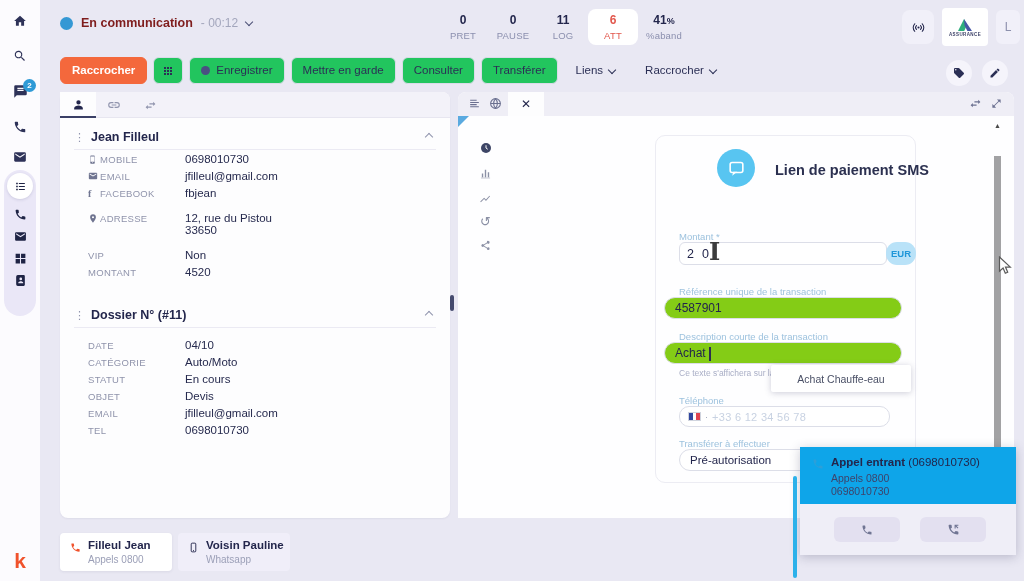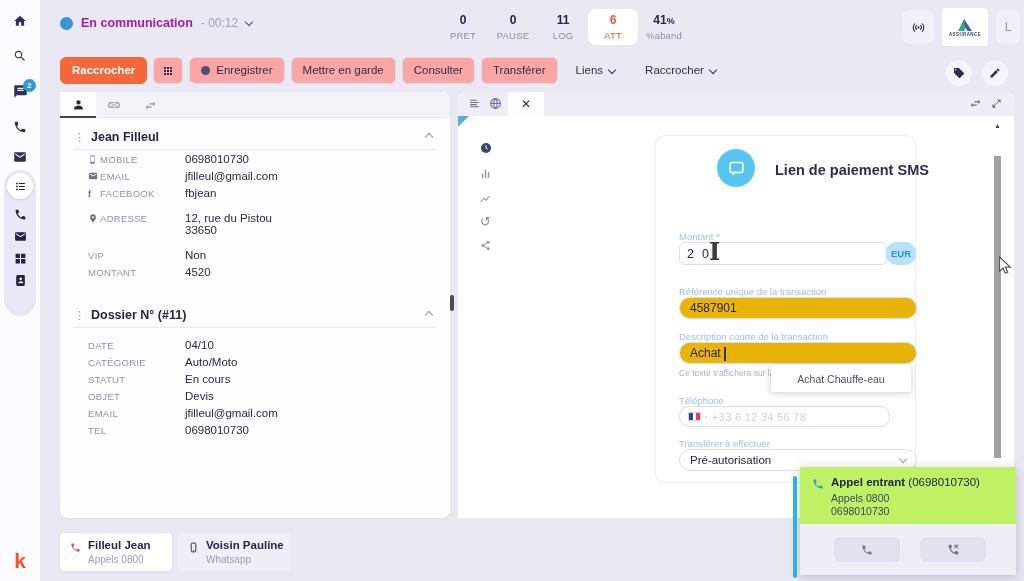--- a/index.html
+++ b/index.html
@@ -14,38 +14,38 @@
 .sidebar{position:absolute;left:0;top:0;width:40px;height:581px;background:#fcfbfe;z-index:5}
 .snav{position:absolute;left:0;width:40px;display:flex;justify-content:center;color:#2e3258;cursor:pointer}
 .badge{position:absolute;top:-5px;right:4px;width:13px;height:13px;border-radius:50%;background:#2f9ad6;color:#fff;font-size:8px;font-weight:bold;display:flex;align-items:center;justify-content:center}
 .spill{position:absolute;left:4px;top:170px;width:32px;height:146px;background:#eae7f7;border-radius:16px;display:flex;flex-direction:column;align-items:center;padding-top:3px;gap:9px}
 .spill .wcirc{width:26px;height:26px;background:#fff;border-radius:50%;display:flex;align-items:center;justify-content:center;box-shadow:0 1px 3px rgba(50,50,100,.15)}
 .spill .sic{color:#1f2445;cursor:pointer}
 .klogo{position:absolute;left:0;bottom:8px;width:40px;text-align:center;color:#f0522c;font-weight:bold;font-size:21px}
 
 .status{position:absolute;left:60px;top:16px;display:flex;align-items:center;gap:8px;cursor:pointer}
 .sdot{width:13px;height:13px;border-radius:50%;background:#3598d4}
-.slabel{font-weight:bold;font-size:12.5px;color:#a21caf}
+.slabel{font-weight:bold;font-size:12.5px;color:#7f1d1d}
 .stime{font-size:12px;color:#a3a6bc}
 .status .chv{color:#4a4e74;margin-top:-2px}
 .stats{position:absolute;left:438px;top:9px;display:flex;align-items:center}
 .stat{min-width:50px;text-align:center;padding:4px 8px}
 .stat .v{font-size:12px;font-weight:bold;color:#23264c}
 .stat .v .unit{font-size:9px}
 .stat .l{font-size:9.5px;color:#8b8fae;margin-top:3px;letter-spacing:.2px}
 .stat.hl{background:#fff;border-radius:8px}
 .stat.hl .v,.stat.hl .l{color:#e2574c}
 .topright{position:absolute;right:4px;top:8px;display:flex;align-items:center;gap:8px}
 .bcast{width:32px;height:34px;background:#f1f0f9;border-radius:8px;display:flex;align-items:center;justify-content:center;color:#23264c;cursor:pointer}
 .brand{width:46px;height:38px;background:#fff;border-radius:4px;display:flex;flex-direction:column;align-items:center;justify-content:center;gap:1px}
 .brand .btxt{font-size:4.5px;letter-spacing:.4px;color:#3a3f66;font-weight:bold}
 .lcard{width:24px;height:34px;background:#f1f0f9;border-radius:6px;display:flex;align-items:center;justify-content:center;font-size:12px;color:#8d91ad;cursor:pointer}
 
 .toolbar{position:absolute;left:60px;top:57px;display:flex;align-items:flex-start;gap:6px}
-.tbtn{height:27px;line-height:25px;background:#fca5a5;border:1px solid #dadbe9;border-radius:6px;font-size:11.5px;color:#2b2f55;padding:0 11px;cursor:pointer;display:flex;align-items:center;gap:6px}
+.tbtn{height:27px;line-height:25px;background:#22c55e;border:1px solid #dadbe9;border-radius:6px;font-size:11.5px;color:#2b2f55;padding:0 11px;cursor:pointer;display:flex;align-items:center;gap:6px}
 .tbtn.orange{background:#f4683c;border-color:#f4683c;color:#fff;font-weight:600}
 .tbtn.iconbtn{width:30px;padding:0;justify-content:center}
 .recdot{width:9px;height:9px;border-radius:50%;background:#4a4f82}
 .tbtn.ghost{background:transparent;border-color:transparent}
 .tbtn .chv{color:#2b2f55;margin-top:-2px}
 .toolright{position:absolute;right:16px;top:60px;display:flex;gap:10px}
 .tric{width:26px;height:26px;border-radius:50%;background:#f5f4fb;display:flex;align-items:center;justify-content:center;color:#2b2f55;cursor:pointer}
 
 .panelL{position:absolute;left:60px;top:92px;width:390px;height:426px;background:#fdfdfe;border-radius:8px;box-shadow:0 1px 2px rgba(40,40,80,.06)}
 .ptabs{height:26px;background:#f3f2f9;border-radius:8px 8px 0 0;display:flex;border-bottom:1px solid #e7e6f0}
@@ -81,36 +81,36 @@
 .scrollthumb{position:absolute;right:13px;top:40px;width:7px;height:302px;background:#a2a2a4;cursor:grab}
 .scrollarrow{position:absolute;right:13px;top:6px;font-size:7px;color:#4a4a4a;line-height:8px}
 
 .card{position:absolute;left:197px;top:19px;width:261px;height:348px;border:1px solid #ececf3;border-radius:10px;background:#fefeff}
 .cicon{position:absolute;left:61px;top:13px;width:38px;height:38px;border-radius:50%;background:#58c5f1;display:flex;align-items:center;justify-content:center}
 .ctitle{position:absolute;left:119px;top:26px;font-size:14.5px;font-weight:600;color:#2b3050;white-space:nowrap}
 .flabel{position:absolute;left:23px;font-size:9.5px;color:#9dc2de;white-space:nowrap}
 .amtwrap{position:absolute;left:23px;top:106px;display:flex;width:238px}
 .amtinput{width:208px;height:23px;border:1px solid #dcdee8;border-radius:6px;padding-left:7px;font-size:12.5px;letter-spacing:8px;color:#23264c;background:#fff;outline:none;font-family:inherit}
 .eur{width:30px;height:23px;margin-left:-1px;background:#b9e2f8;border-radius:11px;font-size:9.5px;font-weight:bold;color:#1f96d8;display:flex;align-items:center;justify-content:center}
-.pillinput{position:absolute;left:23px;width:238px;height:22px;border:1px solid #dcdee8;border-radius:11px;background:#eab308}
+.pillinput{position:absolute;left:8px;width:238px;height:22px;border:1px solid #dcdee8;border-radius:11px;background:#84cc16}
 .pillinput input{width:100%;height:100%;border:none;outline:none;background:transparent;padding-left:10px;font-size:12px;color:#23264c;font-family:inherit;border-radius:11px}
 .caret{position:absolute;left:44px;top:4px;width:1.5px;height:14px;background:#2b3050}
 .helper{position:absolute;left:23px;top:232px;font-size:8.5px;color:#a9aec6;white-space:nowrap}
 .suggest{position:absolute;left:115px;top:229px;width:140px;height:27px;background:#fff;box-shadow:0 1px 6px rgba(60,60,100,.25);border-radius:2px;display:flex;align-items:center;justify-content:center;font-size:10.5px;color:#4a5066;z-index:6;cursor:pointer}
 .telwrap{position:absolute;left:23px;top:270px;width:211px;height:21px;border:1px solid #dcdee8;border-radius:10px;background:#fff;display:flex;align-items:center;gap:4px;padding-left:8px;cursor:text}
 .flag{display:flex;width:13px;height:9px;border:.5px solid #d0d4de}
 .flag i{flex:1}.flag .b{background:#31479f}.flag .w{background:#fff}.flag .r{background:#e04450}
 .flagdot{color:#9aa0b5;font-size:9px}
 .ph{font-size:11px;color:#c8d2e2;letter-spacing:.3px}
 .selwrap{position:absolute;left:23px;top:313px;width:238px;height:22px;border:1px solid #dcdee8;border-radius:11px;background:#fff;display:flex;align-items:center;cursor:pointer}
 .selwrap .sv{flex:1;padding-left:10px;font-size:11.5px;color:#23264c}
 .selwrap .chv{color:#9aa0b5;margin-right:10px;margin-top:-3px}
 
 .callbar{position:absolute;left:793px;top:476px;width:4px;height:102px;background:#2cb1ea;border-radius:2px;z-index:21}
-.popup{position:absolute;left:800px;top:467px;width:216px;height:108px;background:#bef264;box-shadow:0 2px 10px rgba(40,40,80,.25);z-index:20}
+.popup{position:absolute;left:800px;top:447px;width:216px;height:108px;background:#0ea5e9;box-shadow:0 2px 10px rgba(40,40,80,.25);z-index:20}
 .popup .picon{position:absolute;left:12px;top:11px;color:#2d9fd8}
 .ptitle{position:absolute;left:31px;top:9px;font-size:11.5px;color:#23264c;white-space:nowrap}
 .ptitle b{font-weight:bold}
 .pline1{position:absolute;left:31px;top:25px;font-size:10.5px;color:#3e436b}
 .pline2{position:absolute;left:31px;top:38px;font-size:10.5px;color:#3e436b}
 .pfoot{position:absolute;left:0;right:0;bottom:0;height:51px;background:#efeef7}
 .pbtn{position:absolute;top:13px;width:66px;height:25px;background:#e3e0f0;border-radius:6px;border:none;display:flex;align-items:center;justify-content:center;color:#707593;cursor:pointer}
 
 .btab{position:absolute;top:533px;width:112px;height:38px;border-radius:4px;cursor:pointer}
 .btab .tic{position:absolute;left:10px;top:9px}

